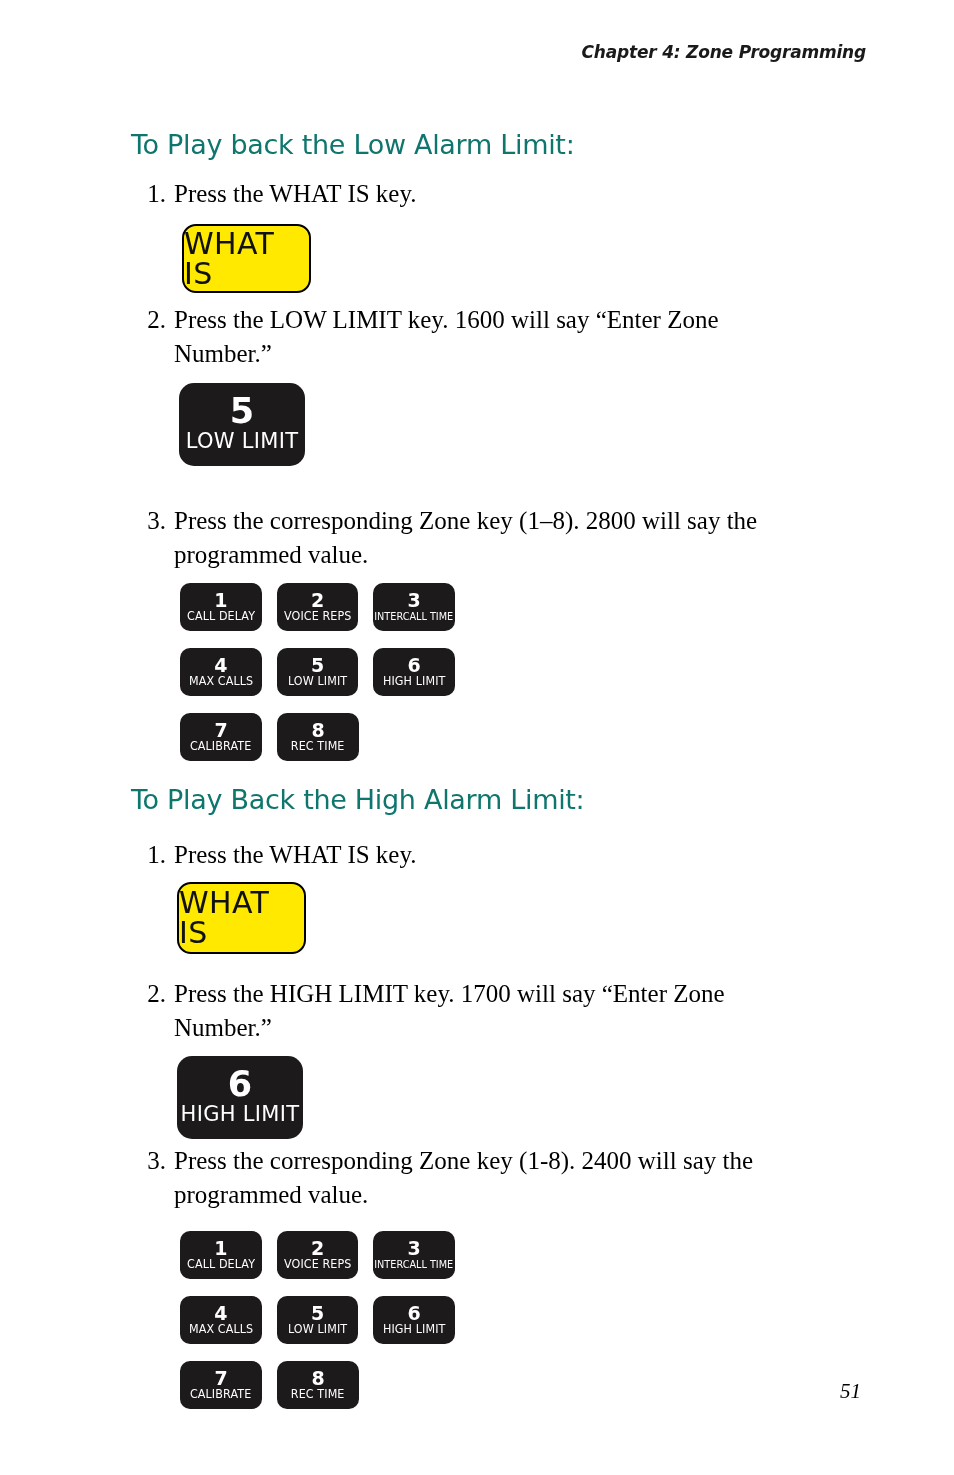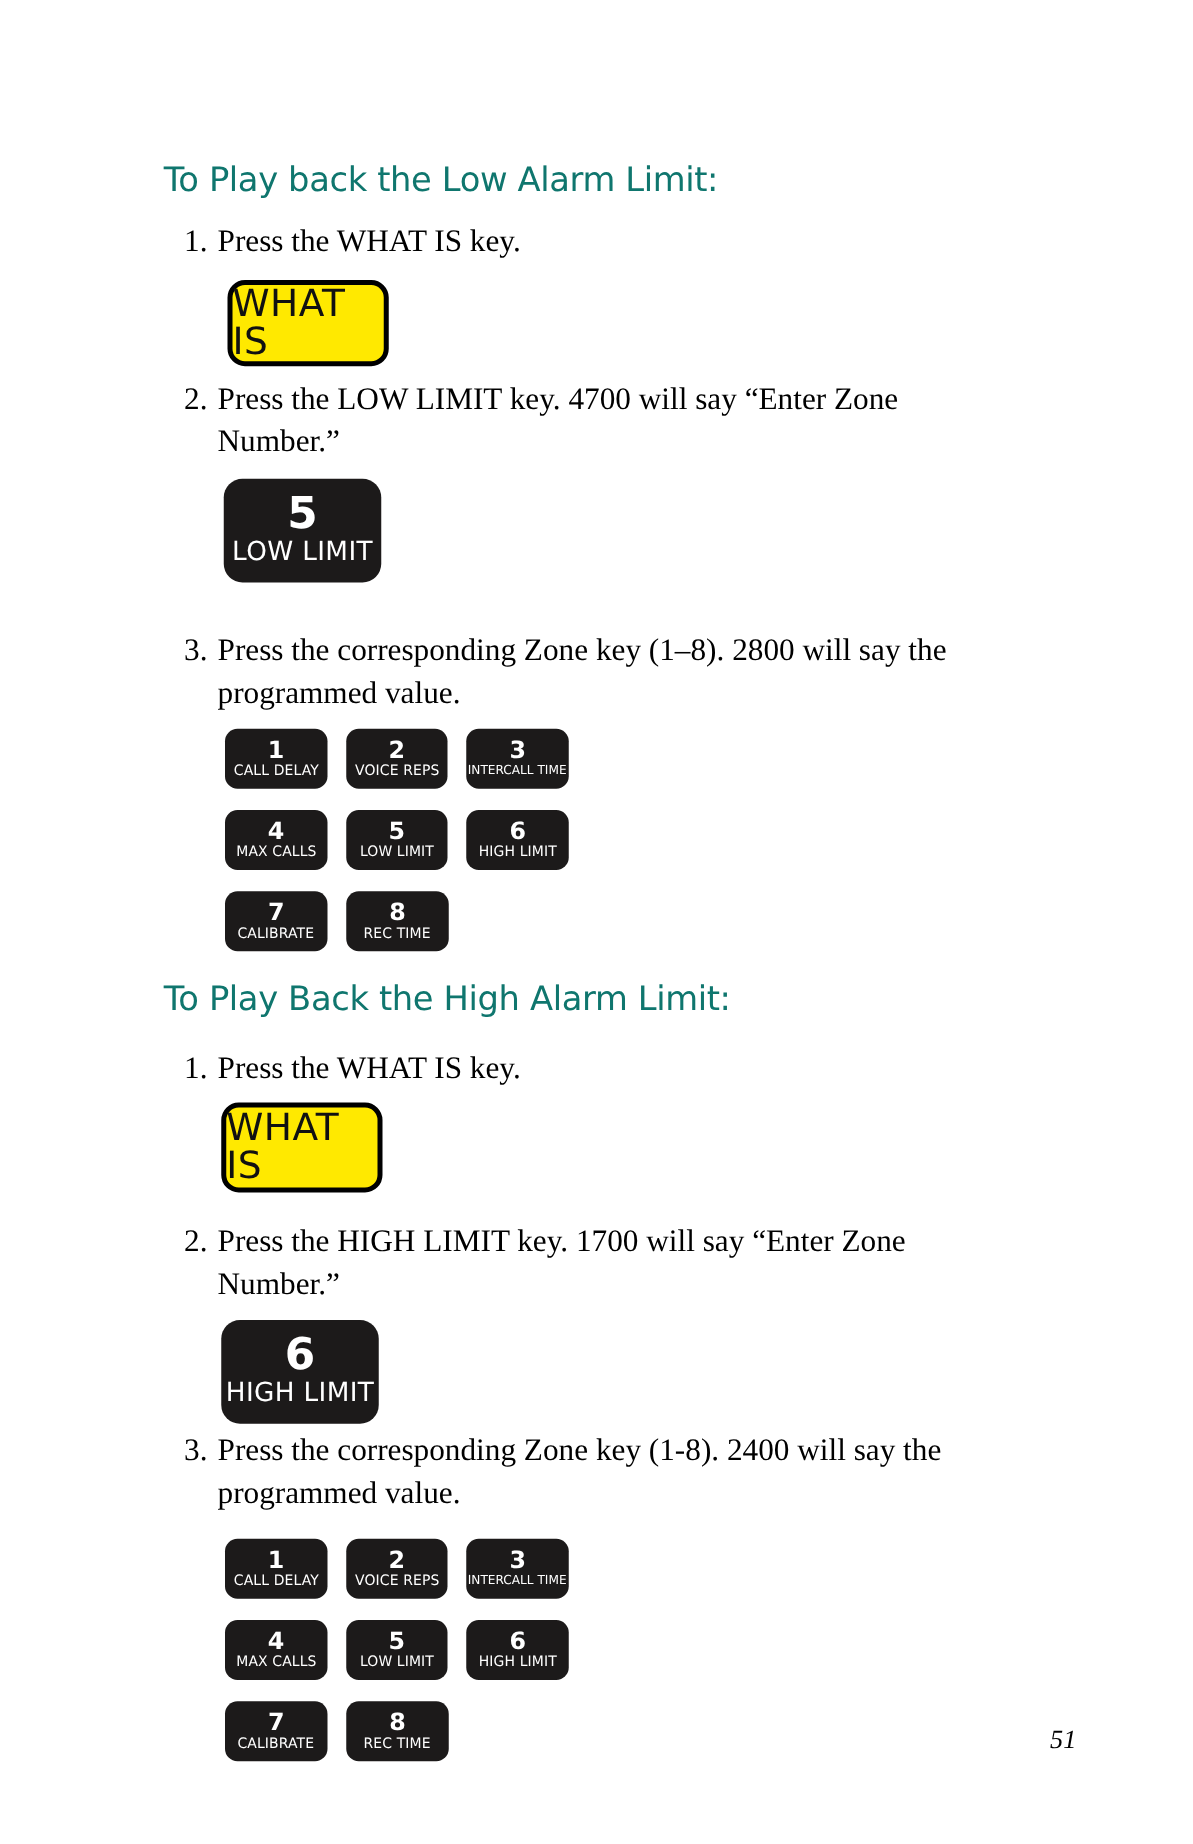--- a/index.html
+++ b/index.html
@@ -61,21 +61,21 @@
     box-sizing: border-box;
   }
   .step-text {
     display: block;
   }
 
   
   .key-yellow {
     position: absolute;
     background: #FFE900;
-    border: 4px solid #000000;
+    border: 2px solid #000000;
     border-radius: 14px;
     box-sizing: border-box;
     display: flex;
     align-items: center;
     justify-content: center;
   }
   .key-yellow .klabel {
     font-family: "DejaVu Sans", sans-serif;
     font-weight: 400;
     font-size: 30px;
@@ -167,35 +167,36 @@
     font-style: italic;
     font-size: 21px;
     color: #000000;
   }
 </style>
 </head>
 <body>
 
 <div class="page">
 
+  <div class="running-head">Chapter 4: Zone Programming</div>
 
   <div class="section-heading" style="top:129px;">To Play back the Low Alarm Limit:</div>
 
   <div class="step" style="top:177px; left:140px; width:700px;">
     <span class="step-num">1.</span>
     <span class="step-text">Press the WHAT IS key.</span>
   </div>
 
   <div class="key-yellow" style="top:224px; left:182px; width:129px; height:69px;">
     <span class="klabel">WHAT IS</span>
   </div>
 
   <div class="step" style="top:303px; left:140px; width:660px;">
     <span class="step-num">2.</span>
-    <span class="step-text">Press the LOW LIMIT key. 4700 will say “Enter Zone Number.”</span>
+    <span class="step-text">Press the LOW LIMIT key. 1600 will say “Enter Zone Number.”</span>
   </div>
 
   <div class="key-black-lg" style="top:383px; left:179px; width:126px; height:83px;">
     <span class="knum">5</span>
     <span class="klabel">LOW LIMIT</span>
   </div>
 
   <div class="step" style="top:504px; left:140px; width:700px;">
     <span class="step-num">3.</span>
     <span class="step-text">Press the corresponding Zone key (1–8). 2800 will say the programmed value.</span>

